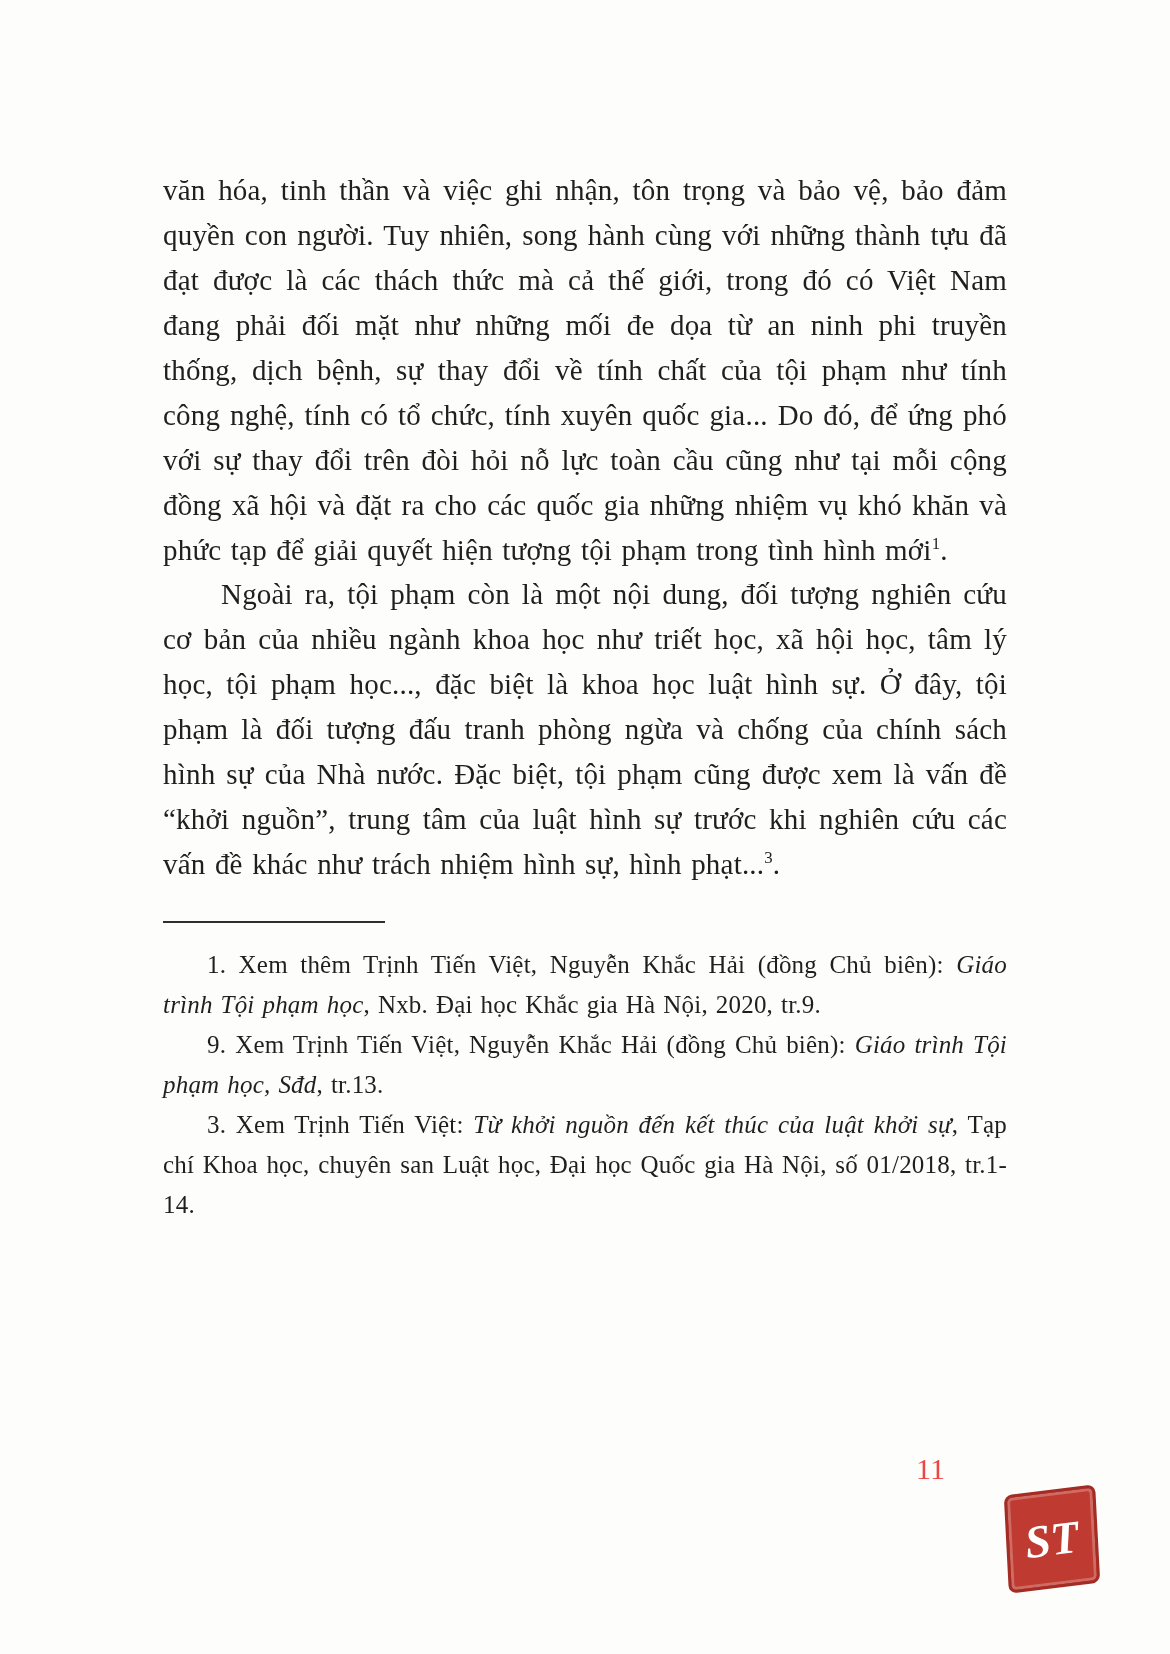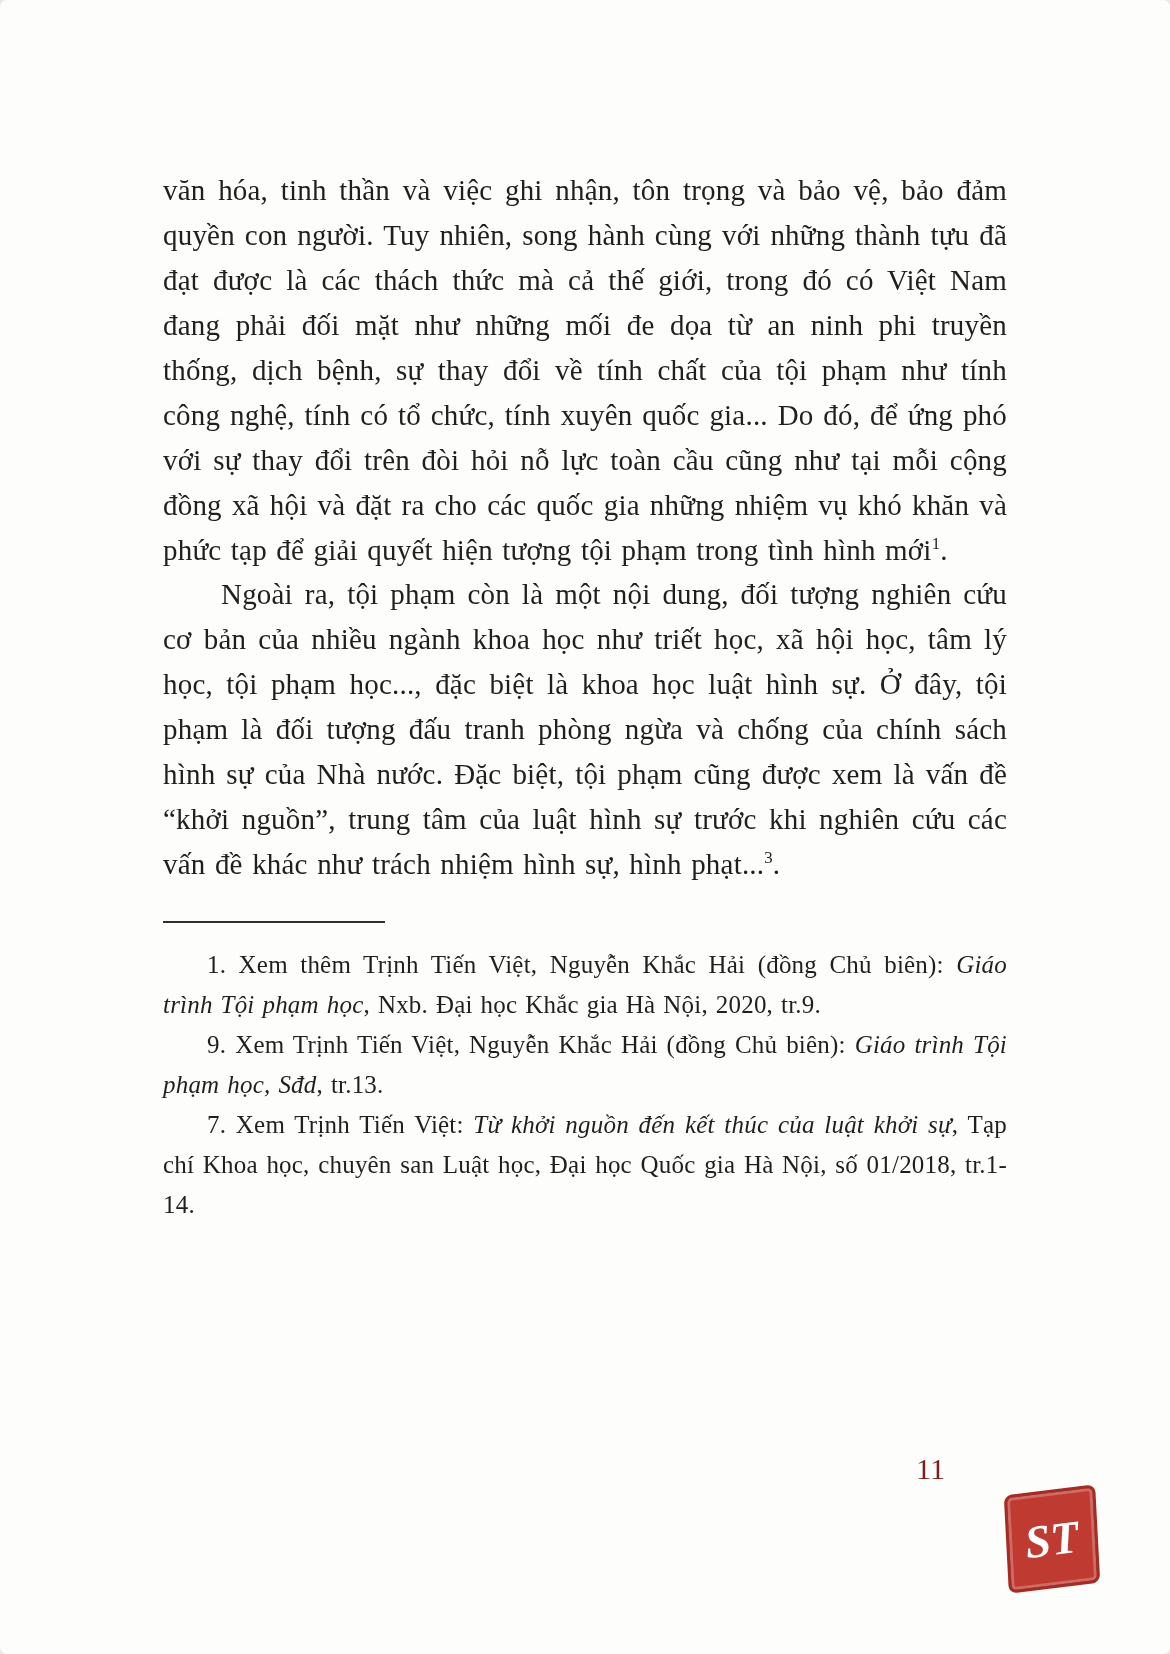--- a/index.html
+++ b/index.html
@@ -9,21 +9,20 @@
   }
   .page {
     position: relative;
     width: 1170px;
     height: 1654px;
     margin: 0 auto;
     background: #fdfdfc;
     color: #1f1f1f;
     font-family: "Liberation Serif", "DejaVu Serif", serif;
     overflow: hidden;
-    border-radius: 7px;
   }
   .content {
     position: absolute;
     left: 163px;
     right: 163px;
     top: 168px;
   }
   .body-text p {
     margin: 0;
     font-size: 29px;
@@ -56,21 +55,21 @@
     text-align: justify;
     text-indent: 44px;
     letter-spacing: 0.2px;
     word-spacing: 1.5px;
   }
   .page-number {
     position: absolute;
     right: 225px;
     bottom: 168px;
     font-size: 30px;
-    color: #7f1d1d;
+    color: #ef4444;
   }
   .publisher-logo {
     position: absolute;
     right: 72px;
     bottom: 66px;
     width: 86px;
     height: 92px;
     background: #bf3a30;
     border: 3px solid #a32d24;
     border-radius: 8px;
@@ -99,21 +98,21 @@
     <div class="body-text">
       <p><span>văn hóa, tinh thần và việc ghi nhận, tôn trọng và bảo vệ, bảo đảm quyền con người. Tuy nhiên, song hành cùng với những thành tựu đã đạt được là các thách thức mà cả thế giới, trong đó có Việt Nam đang phải đối mặt như những mối đe dọa từ an ninh phi truyền thống, dịch bệnh, sự thay đổi về tính chất của tội phạm như tính công nghệ, tính có tổ chức, tính xuyên quốc gia... Do đó, để ứng phó với sự thay đổi trên đòi hỏi nỗ lực toàn cầu cũng như tại mỗi cộng đồng xã hội và đặt ra cho các quốc gia những nhiệm vụ khó khăn và phức tạp để giải quyết hiện tượng tội phạm trong tình hình mới</span><sup>1</sup><span>.</span></p>
       <p class="indent"><span>Ngoài ra, tội phạm còn là một nội dung, đối tượng nghiên cứu cơ bản của nhiều ngành khoa học như triết học, xã hội học, tâm lý học, tội phạm học..., đặc biệt là khoa học luật hình sự. Ở đây, tội phạm là đối tượng đấu tranh phòng ngừa và chống của chính sách hình sự của Nhà nước. Đặc biệt, tội phạm cũng được xem là vấn đề “khởi nguồn”, trung tâm của luật hình sự trước khi nghiên cứu các vấn đề khác như trách nhiệm hình sự, hình phạt...</span><sup>3</sup><span>.</span></p>
     </div>
 
     <hr class="footnote-sep">
 
     <div class="footnotes">
       <p><span>1. Xem thêm Trịnh Tiến Việt, Nguyễn Khắc Hải (đồng Chủ biên): </span><span class="it">Giáo trình Tội phạm học</span><span>, Nxb. Đại học Khắc gia Hà Nội, 2020, tr.9.</span></p>
       <p><span>9. Xem Trịnh Tiến Việt, Nguyễn Khắc Hải (đồng Chủ biên): </span><span class="it">Giáo trình Tội phạm học, Sđd</span><span>, tr.13.</span></p>
-      <p><span>7. Xem Trịnh Tiến Việt: </span><span class="it">Từ khởi nguồn đến kết thúc của luật khởi sự</span><span>, Tạp chí Khoa học, chuyên san Luật học, Đại học Quốc gia Hà Nội, số 01/2018, tr.1-14.</span></p>
+      <p><span>3. Xem Trịnh Tiến Việt: </span><span class="it">Từ khởi nguồn đến kết thúc của luật khởi sự</span><span>, Tạp chí Khoa học, chuyên san Luật học, Đại học Quốc gia Hà Nội, số 01/2018, tr.1-14.</span></p>
     </div>
 
   </div>
 
   <div class="page-number">11</div>
 
   <div class="publisher-logo">
     <span class="st">ST</span>
   </div>
 

